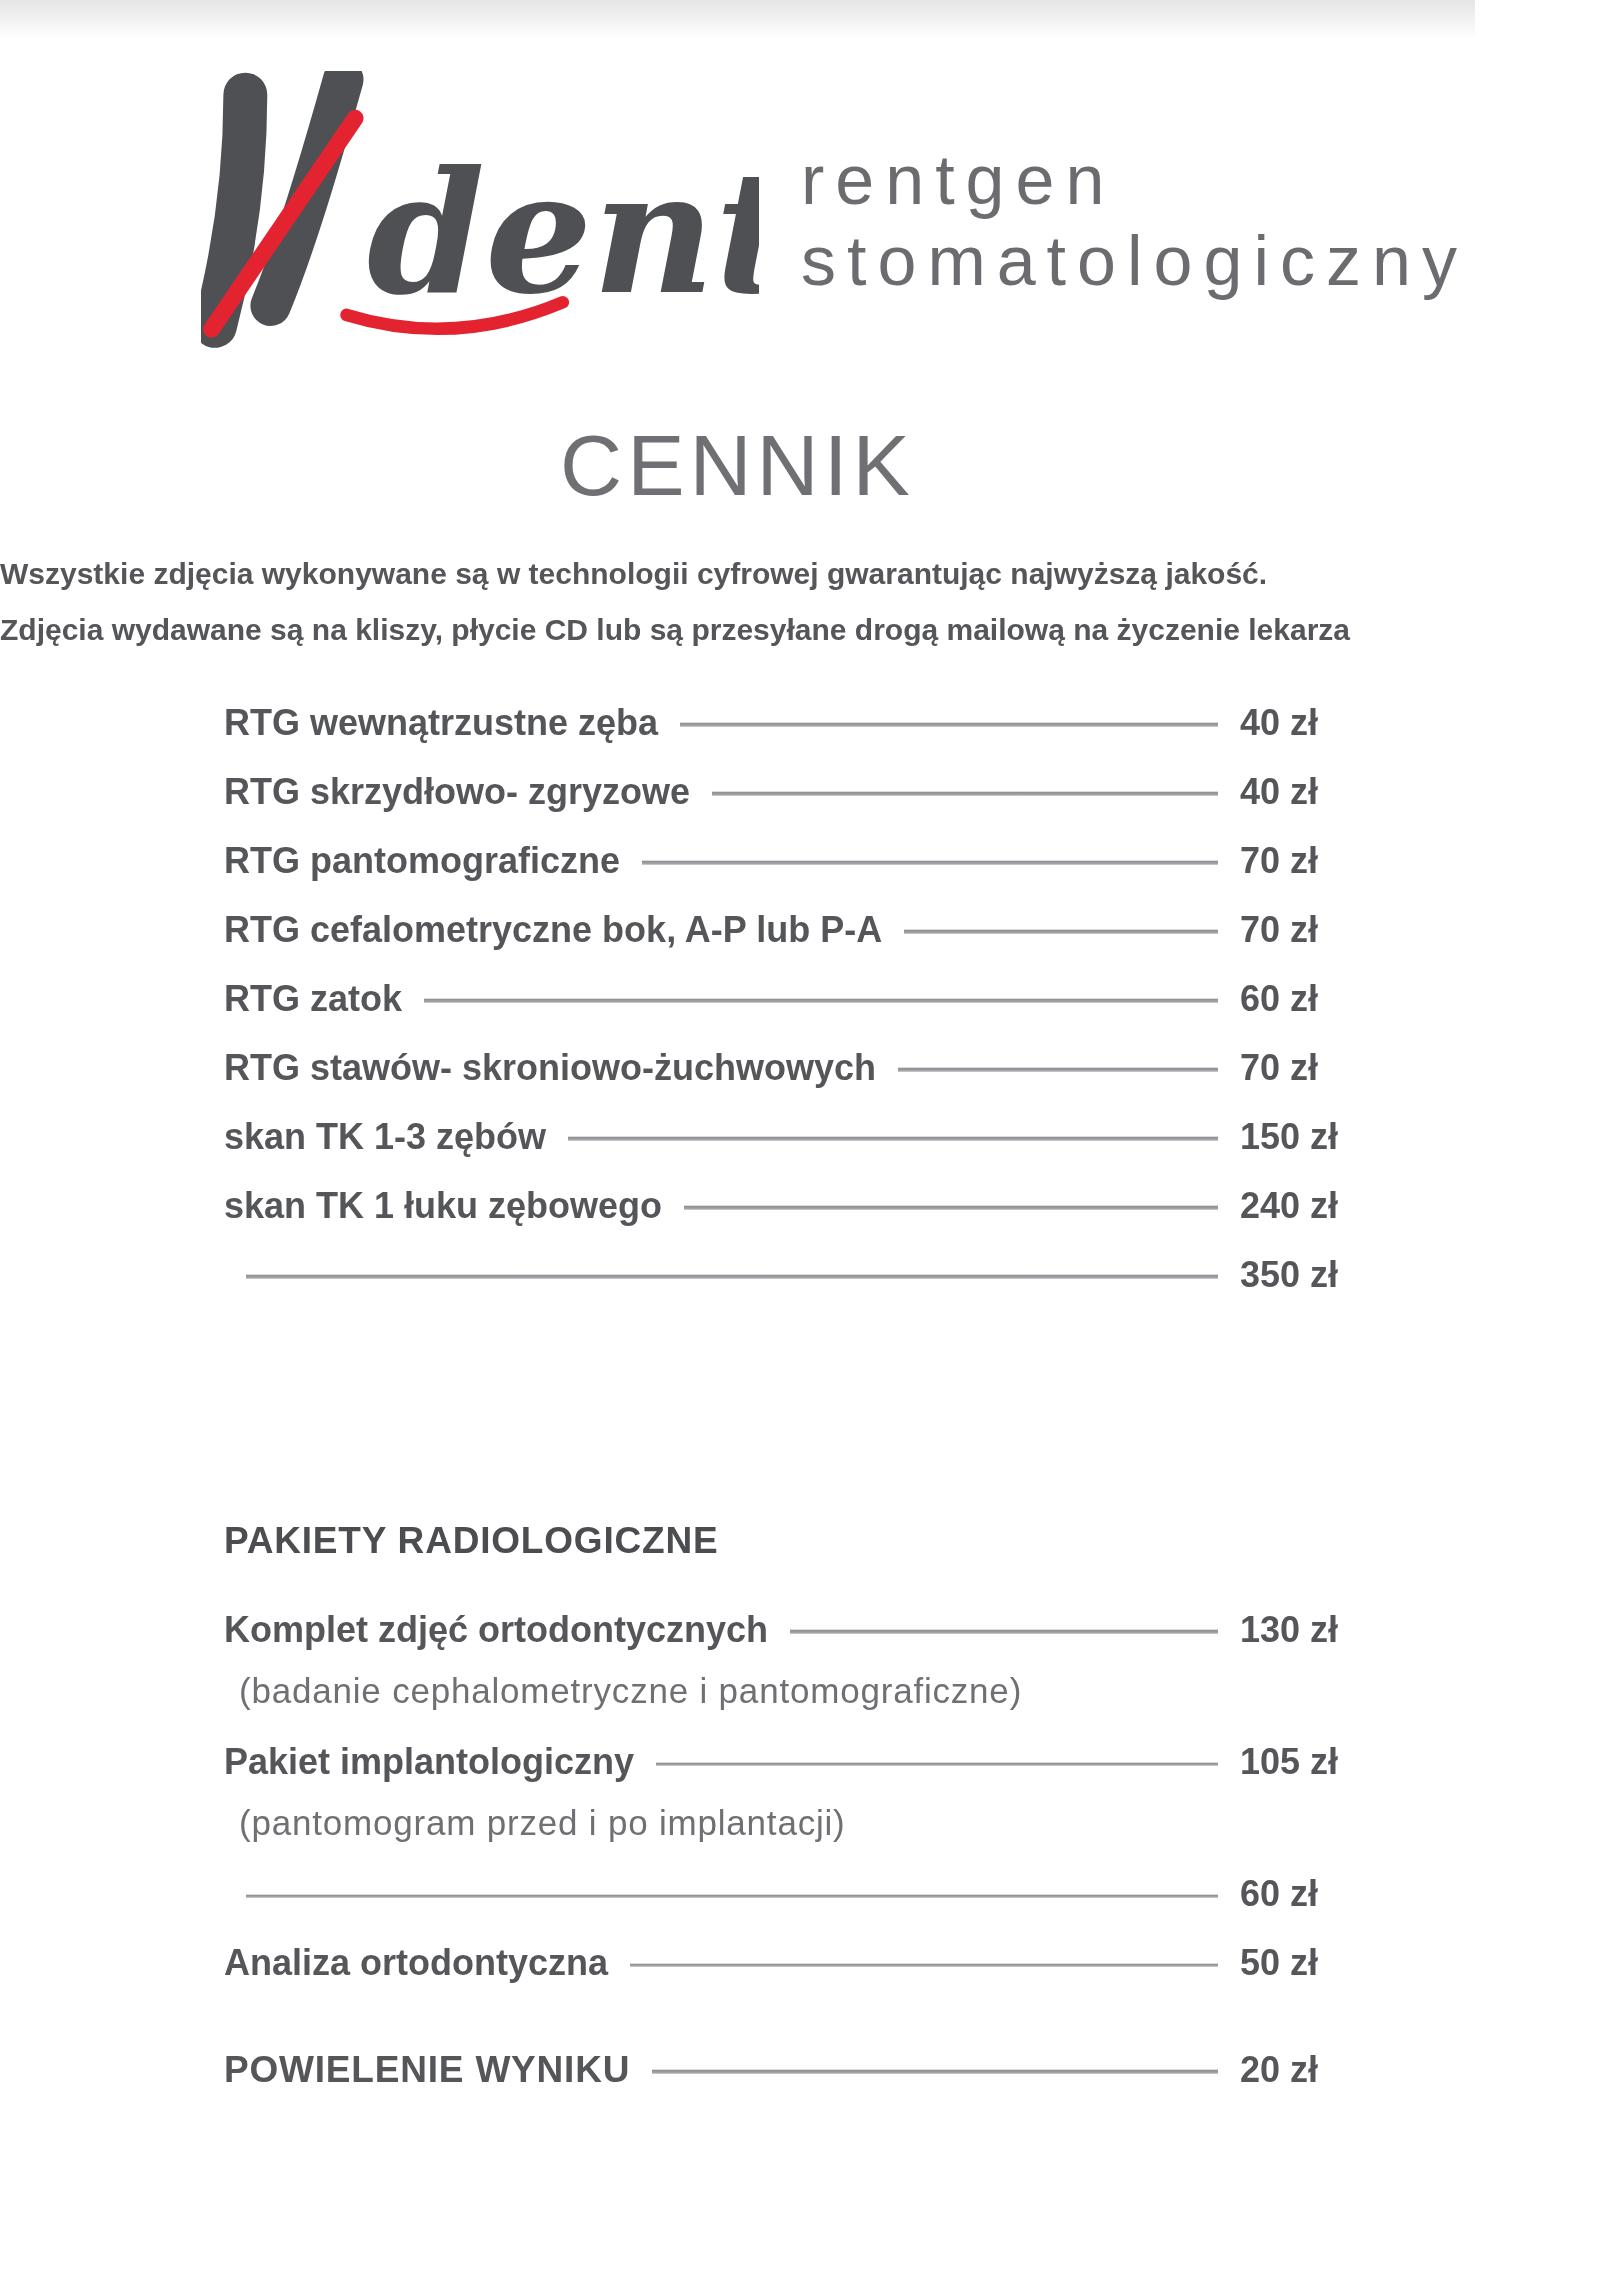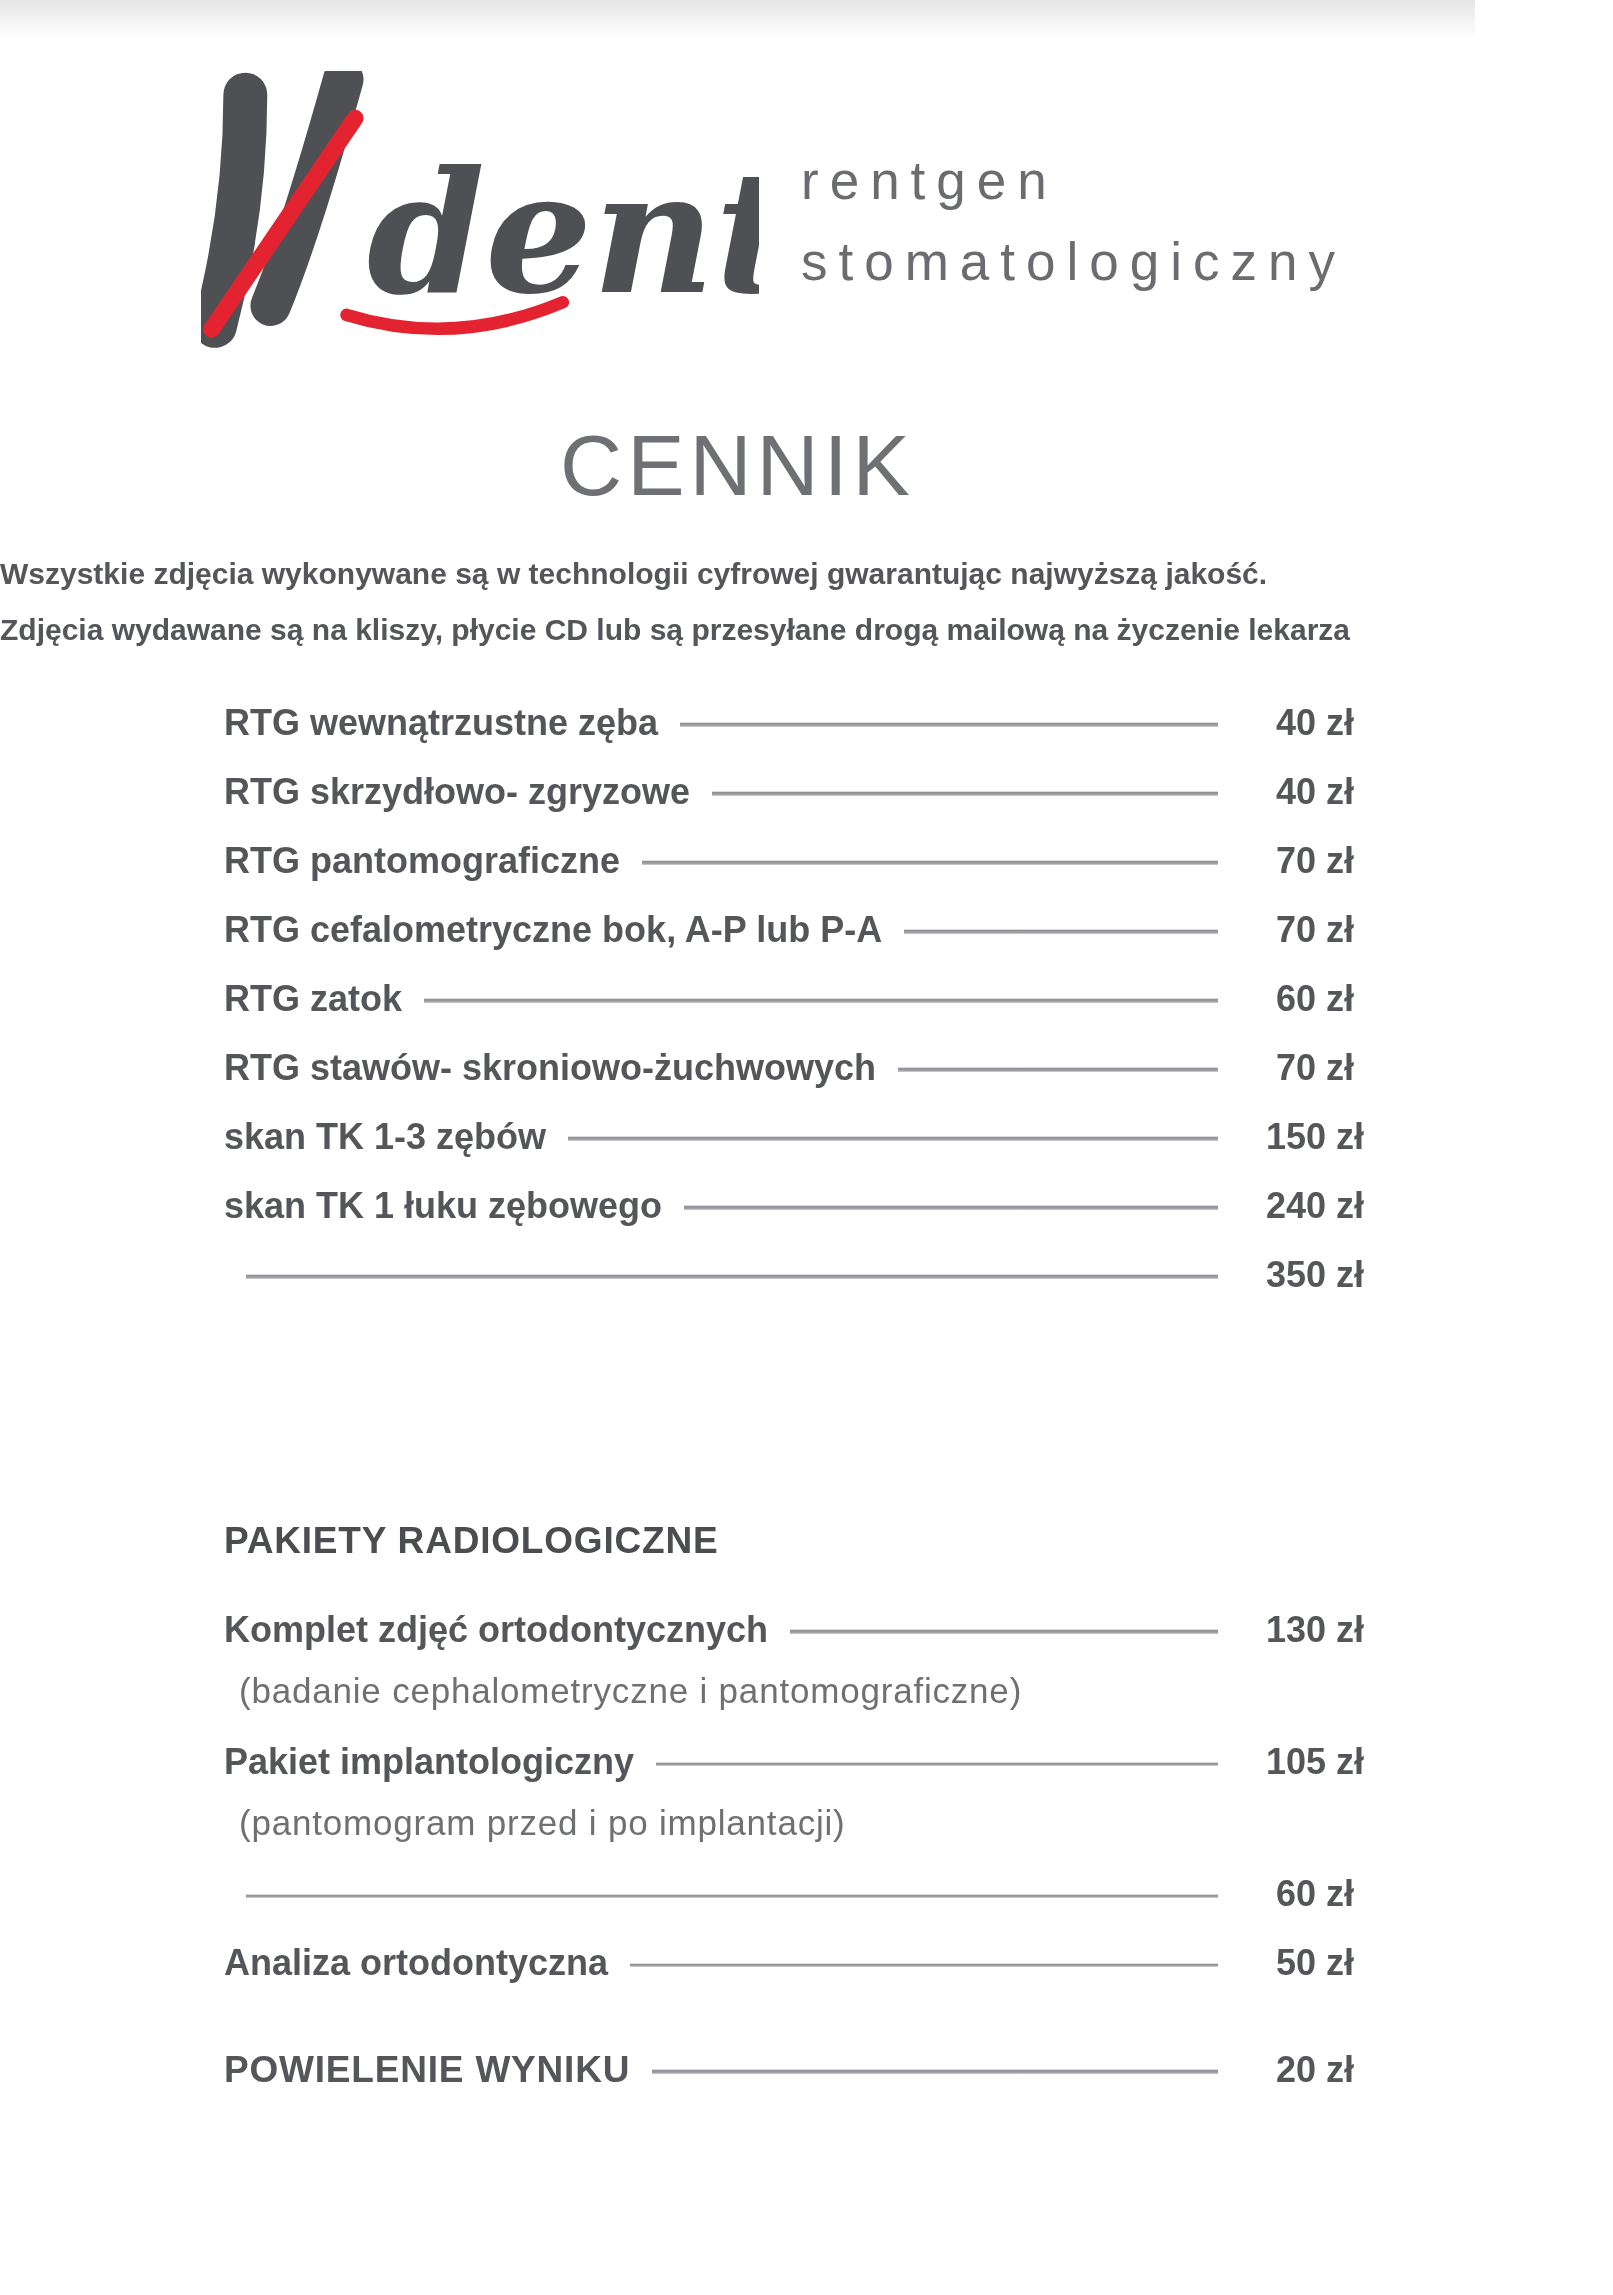--- a/index.html
+++ b/index.html
@@ -29,21 +29,21 @@
     position: absolute;
     left: 201px;
     top: 71px;
     width: 558px;
     height: 287px;
   }
   .tagline {
     position: absolute;
     left: 801px;
     top: 140px;
-    font-size: 53px;
+    font-size: 70px;
     line-height: 81px;
     letter-spacing: 11px;
     font-weight: 400;
     color: #6b6c6f;
     white-space: nowrap;
   }
 
   
   .page-title {
     position: absolute;
@@ -93,21 +93,21 @@
   .row .lead {
     flex: 1;
     height: 3.4px;
     margin: 0 22px;
     background: linear-gradient(180deg, #898b8e, #abadb0);
     transform: translateY(1.7px);
   }
   .row .price {
     flex: none;
     min-width: 150px;
-    text-align: center;
+    text-align: left;
     font-size: 36px;
     font-weight: bold;
     color: #55565a;
     white-space: nowrap;
   }
 
   
   .packages {
     position: absolute;
     left: 224px;

